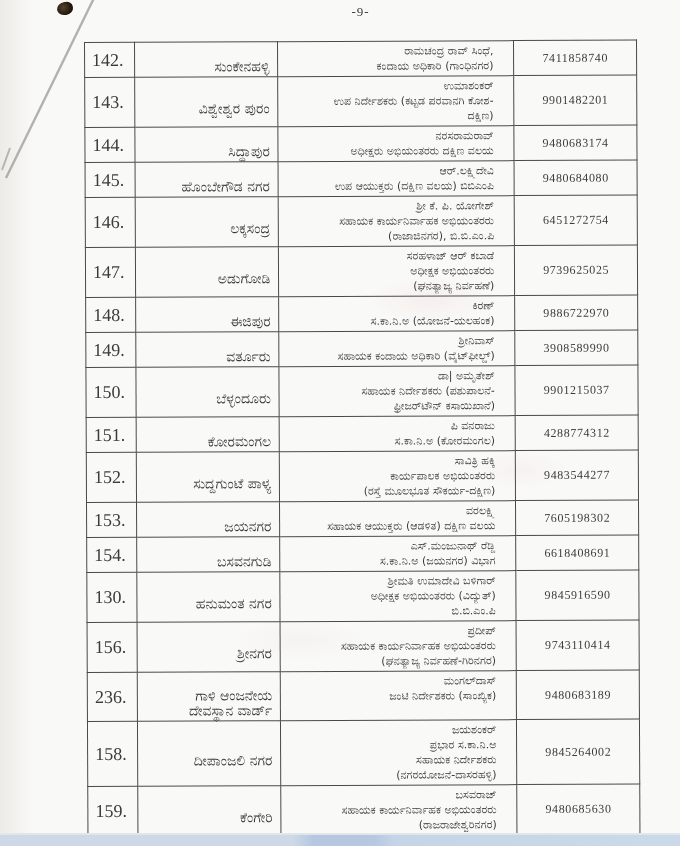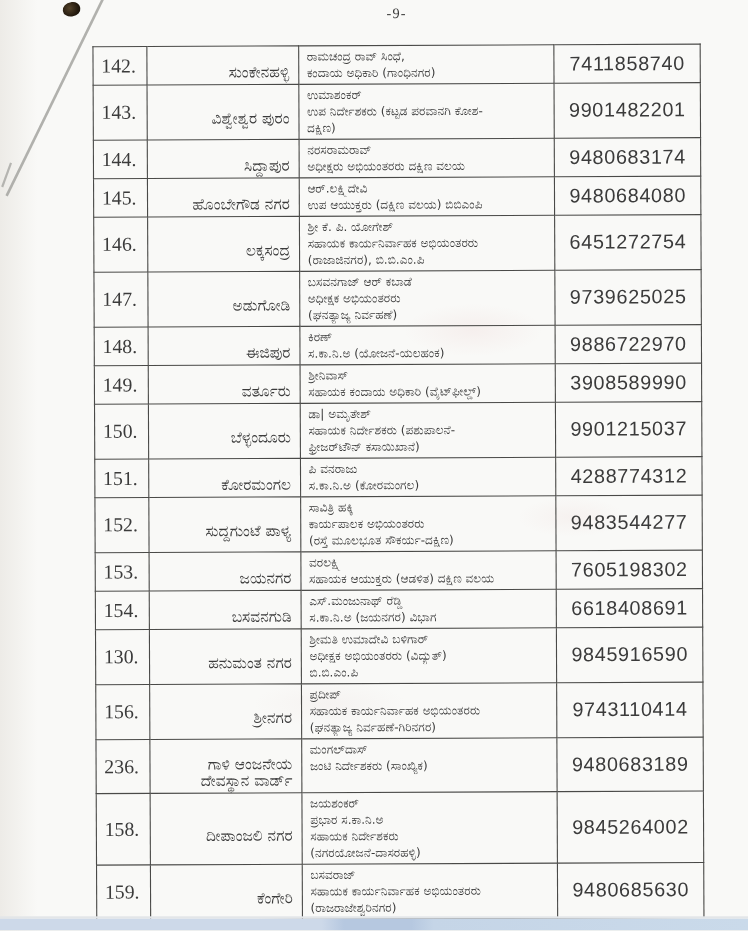--- a/index.html
+++ b/index.html
@@ -60,28 +60,28 @@
   }
   td.cell-ward{
     width:150px;
     font-size:14px;line-height:15px;
     vertical-align:middle;text-align:right;
     padding:16px 8px 2px 10px;
   }
   td.cell-officer{
     width:225px;
     font-size:11px;
-    vertical-align:top;text-align:left;
+    vertical-align:top;text-align:right;
     padding:2px 20px 2px 7px;
   }
   td.cell-officer .oline{line-height:15px;white-space:nowrap;overflow:hidden;}
   td.cell-phone{
     width:134px;
-    font-family:Liberation Sans, sans-serif;
-    font-size:18px;color:#1f1f1f;letter-spacing:0.6px;
+    font-family:Liberation Serif, serif;
+    font-size:12px;color:#1f1f1f;letter-spacing:0.6px;
     vertical-align:middle;text-align:center;
     padding:2px 4px;
   }
 </style>
 </head>
 <body>
 
 <div class="page">
 
   <div class="page-number">-9-</div>
@@ -144,21 +144,21 @@
             <div class="oline">ಸಹಾಯಕ ಕಾರ್ಯನಿರ್ವಾಹಕ ಅಭಿಯಂತರರು</div>
             <div class="oline">(ರಾಜಾಜಿನಗರ), ಬಿ.ಬಿ.ಎಂ.ಪಿ</div>
           </td>
       <td class="cell-phone">6451272754</td>
     </tr>
 
     <tr>
       <td class="cell-no">147.</td>
       <td class="cell-ward">ಅಡುಗೋಡಿ</td>
       <td class="cell-officer">
-            <div class="oline">ಬಸವನಗಾಜ್ ಆರ್ ಕಬಾಡೆ</div>
+            <div class="oline">ಸರಹಳಾಜ್ ಆರ್ ಕಬಾಡೆ</div>
             <div class="oline">ಅಧೀಕ್ಷಕ ಅಭಿಯಂತರರು</div>
             <div class="oline">(ಘನತ್ಯಾಜ್ಯ ನಿರ್ವಹಣೆ)</div>
           </td>
       <td class="cell-phone">9739625025</td>
     </tr>
 
     <tr>
       <td class="cell-no">148.</td>
       <td class="cell-ward">ಈಜಿಪುರ</td>
       <td class="cell-officer">

